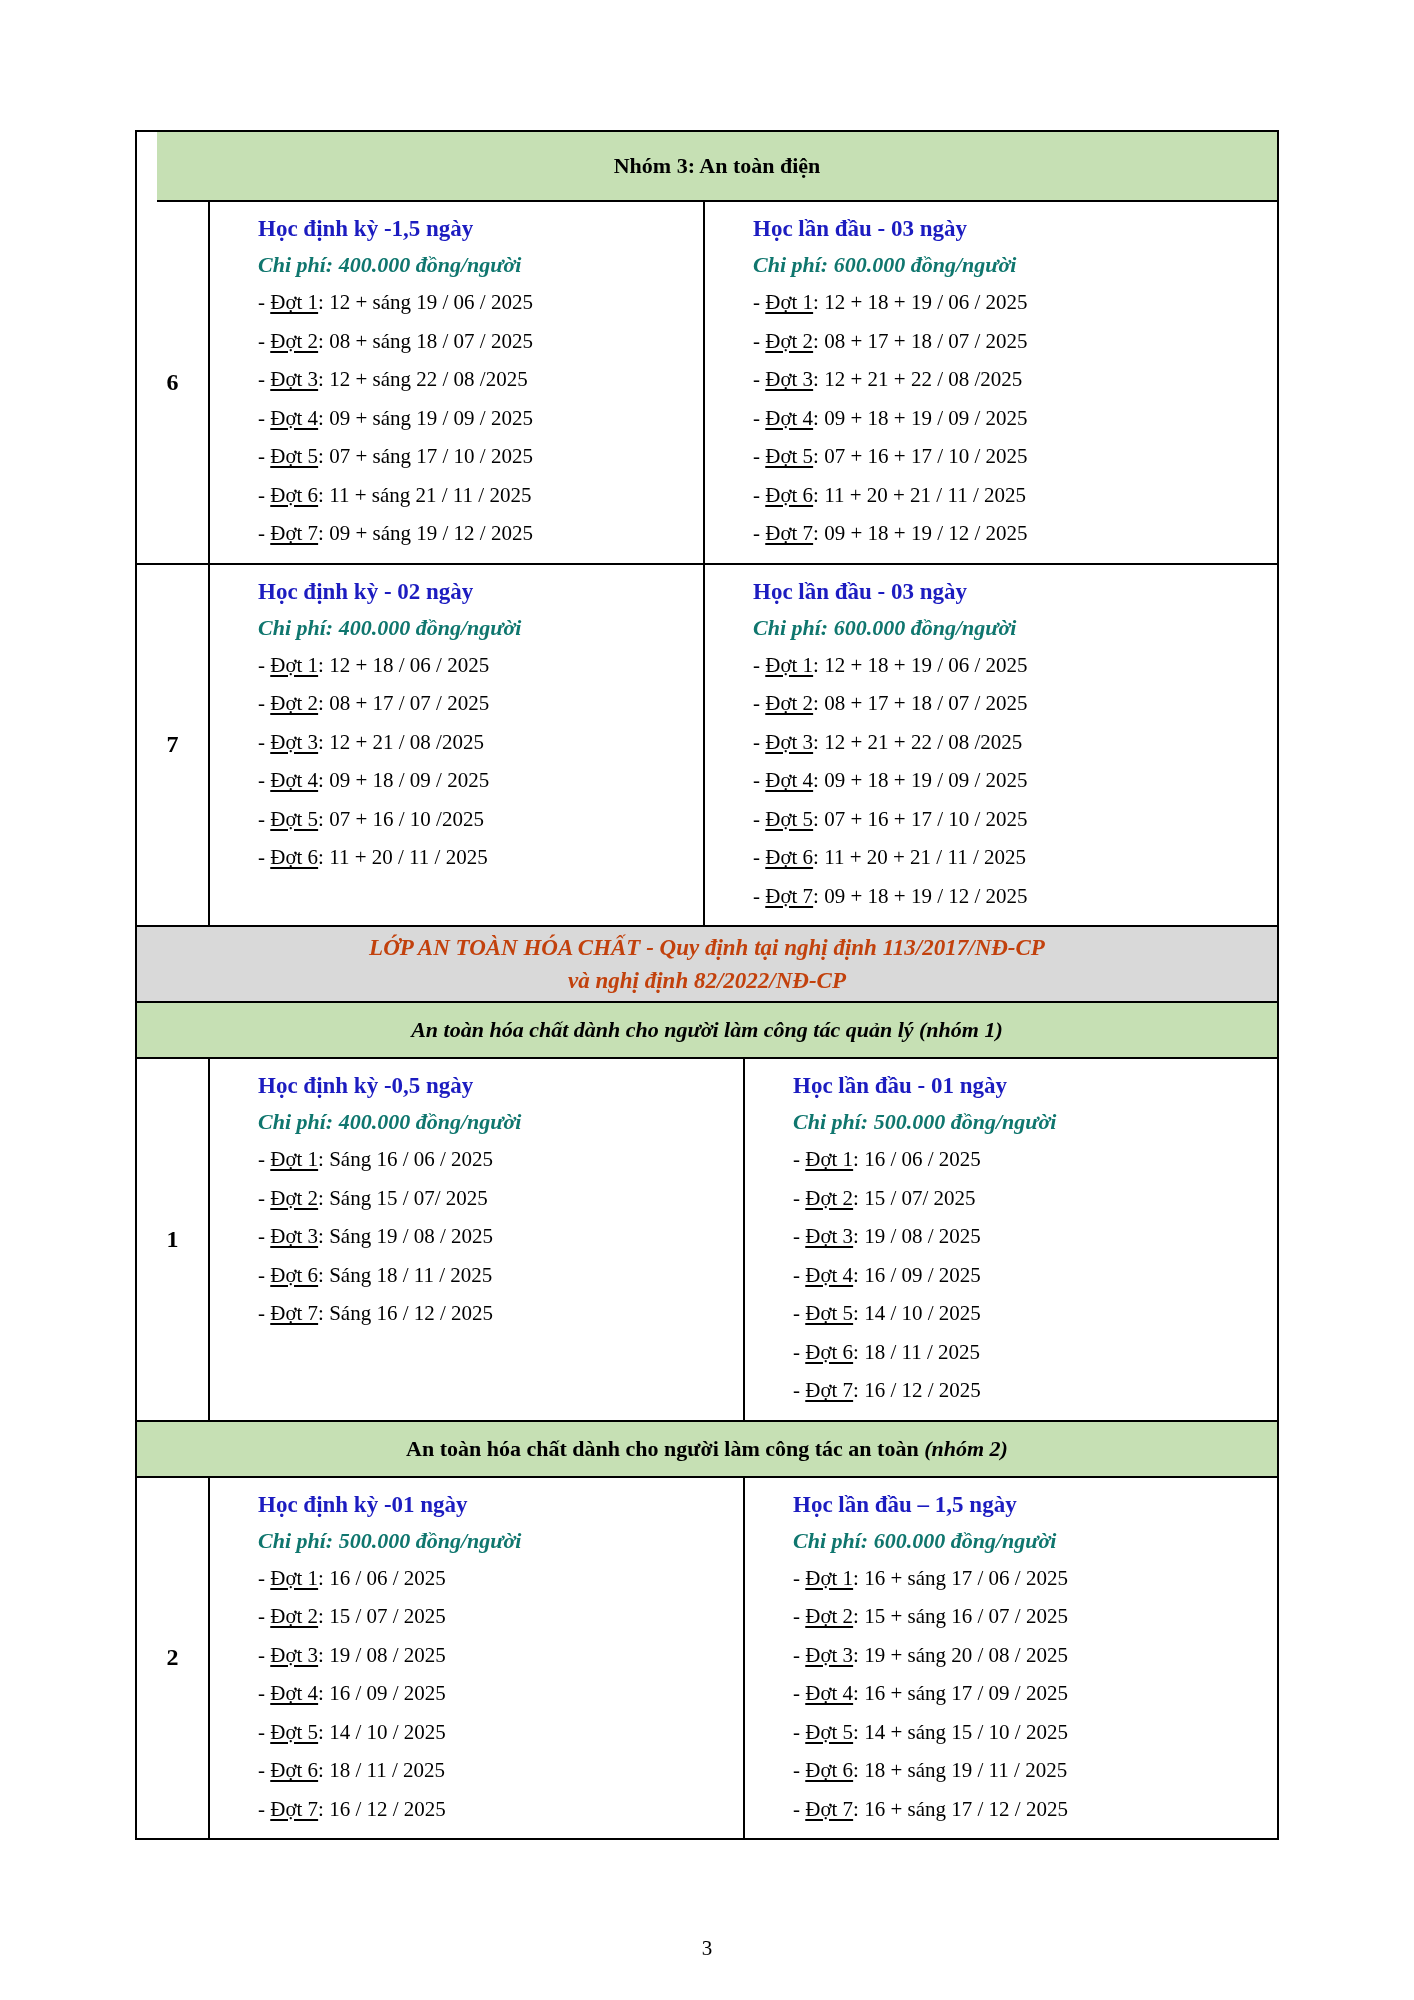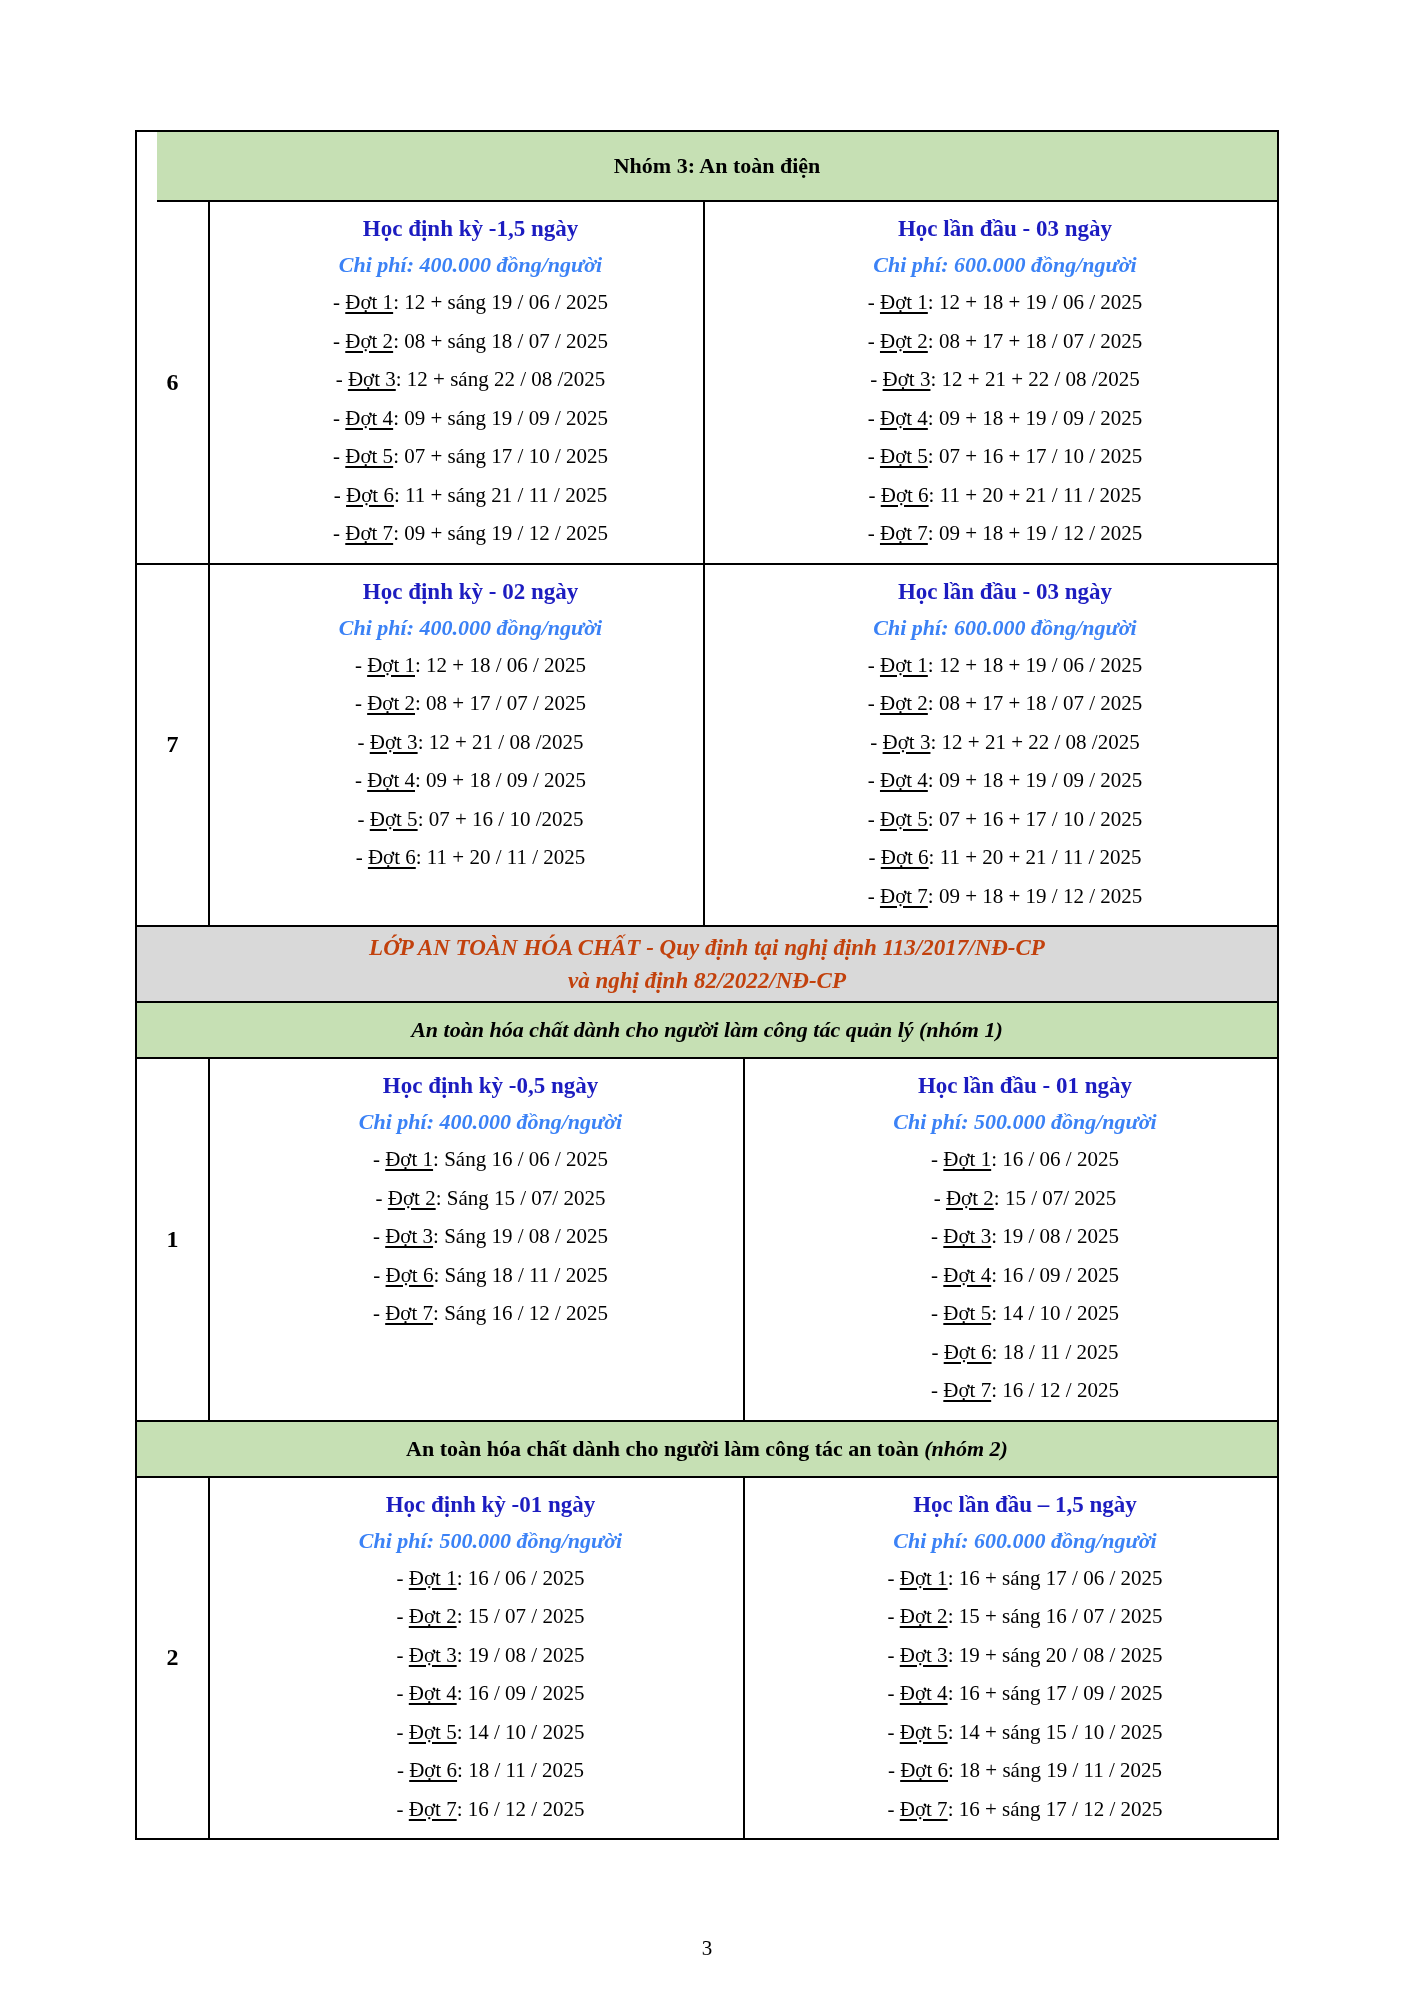--- a/index.html
+++ b/index.html
@@ -13,24 +13,24 @@
   .band.notice { background:#d9d9d9; color:#c2410c; font-style:italic;
                  font-size:23px; line-height:33px; padding:4px 8px; }
   .band.italic-title { font-style:italic; }
   .band .suffix { font-style:italic; }
   .row { display:grid; border-bottom:2px solid #000; }
   .row.grid-a { grid-template-columns:73px 495px 1fr; }
   .row.grid-b { grid-template-columns:73px 535px 1fr; }
   .section:last-of-type .row { border-bottom:none; }
   .num { border-right:2px solid #000; display:flex; align-items:center;
          justify-content:center; font-weight:bold; font-size:24px; }
-  .colcell { padding:8px 20px 10px; text-align:center;margin-left:28px; }
+  .colcell { padding:8px 20px 10px; text-align:left;margin-left:28px; }
   .colcell.left { border-right:2px solid #000; }
   .course-title { color:#1c1cc0; font-weight:bold; font-size:23px; line-height:37px; }
-  .course-fee   { color:#3b82f6; font-weight:bold; font-style:italic;
+  .course-fee   { color:#0f766e; font-weight:bold; font-style:italic;
                   font-size:22px; line-height:36px; }
   .date-line { font-size:21px; line-height:38.5px; white-space:nowrap; }
   .u { text-decoration:underline; text-underline-offset:3px; }
   .page-number { position:absolute; top:1936px; left:0; width:1414px;
                  text-align:center; font-size:21px; }
 </style>
 </head>
 <body>
 
 <div class="page">

